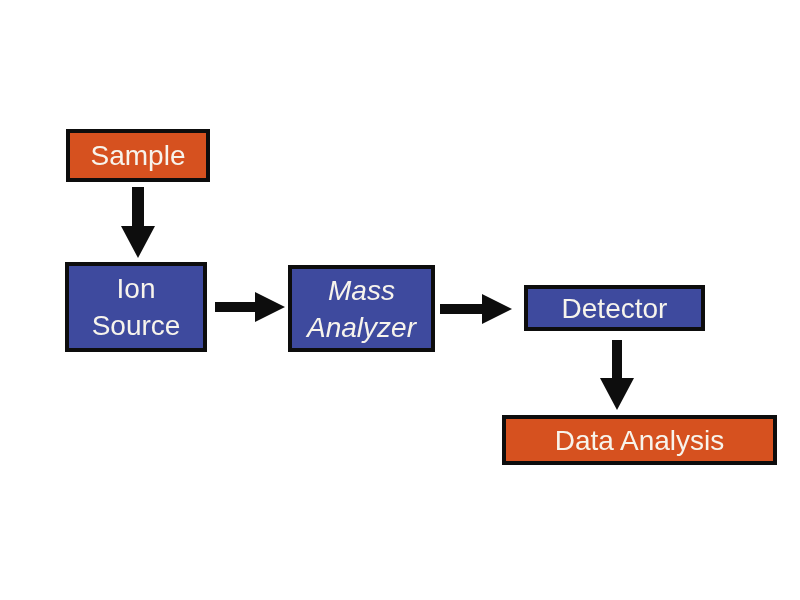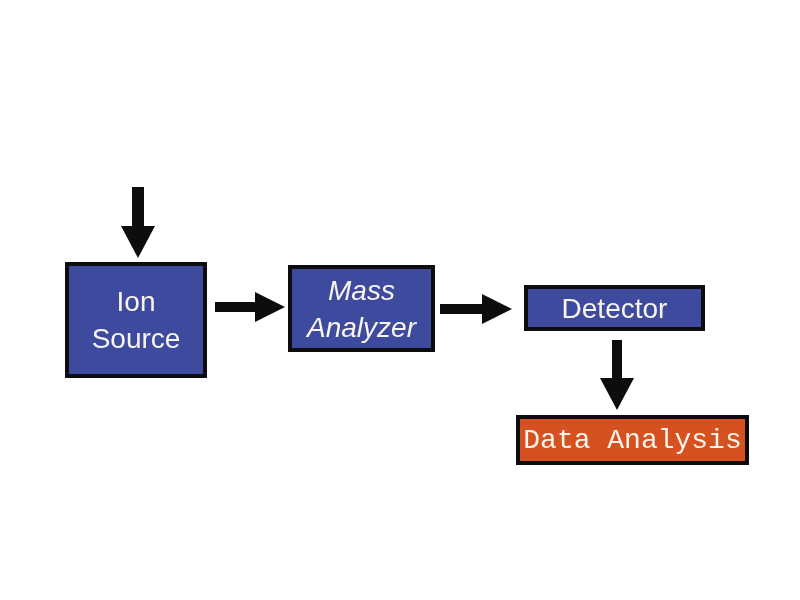--- a/index.html
+++ b/index.html
@@ -23,39 +23,40 @@
     font-size: 28px;
     line-height: 37px;
     display: flex;
     align-items: center;
     justify-content: center;
     text-align: center;
     white-space: pre-line;
     user-select: none;
   }
   #node-sample        { left: 66px;  top: 129px; width: 144px; height: 53px; }
-  #node-ion-source    { left: 65px;  top: 262px; width: 142px; height: 116px; }
+  #node-ion-source    { left: 65px;  top: 262px; width: 142px; height: 90px; }
   #node-mass-analyzer { left: 288px; top: 265px; width: 147px; height: 87px; font-style: italic; }
   #node-detector      { left: 524px; top: 285px; width: 181px; height: 46px; }
-  #node-data-analysis { left: 516px; top: 415px; width: 233px; height: 50px; font-family: Liberation Mono, monospace; }
+  #node-data-analysis { left: 502px; top: 415px; width: 275px; height: 50px; }
   .arrow {
     position: absolute;
     display: block;
   }
   .arrow polygon { fill: #0d0d0d; }
   #arrow-1 { left: 121px; top: 187px; }
   #arrow-2 { left: 215px; top: 292px; }
   #arrow-3 { left: 440px; top: 294px; }
   #arrow-4 { left: 600px; top: 340px; }
 </style>
 </head>
 <body>
 
 <div class="canvas" style="background-color: rgb(255, 255, 255);">
 
+  <div class="node" id="node-sample" style="background-color: rgb(214, 81, 31); border-color: rgb(13, 13, 13); color: rgb(247, 244, 236);">Sample</div>
 
   <svg class="arrow" id="arrow-1" width="34" height="71" viewBox="0 0 34 71">
     <polygon points="11,0 23,0 23,39 34,39 17,71 0,39 11,39" fill="#0d0d0d"></polygon>
   </svg>
 
   <div class="node" id="node-ion-source" style="background-color: rgb(62, 74, 158); border-color: rgb(13, 13, 13); color: rgb(247, 244, 236);">Ion
 Source</div>
 
   <svg class="arrow" id="arrow-2" width="70" height="30" viewBox="0 0 70 30">
     <polygon points="0,10 40,10 40,0 70,15 40,30 40,20 0,20" fill="#0d0d0d"></polygon>

